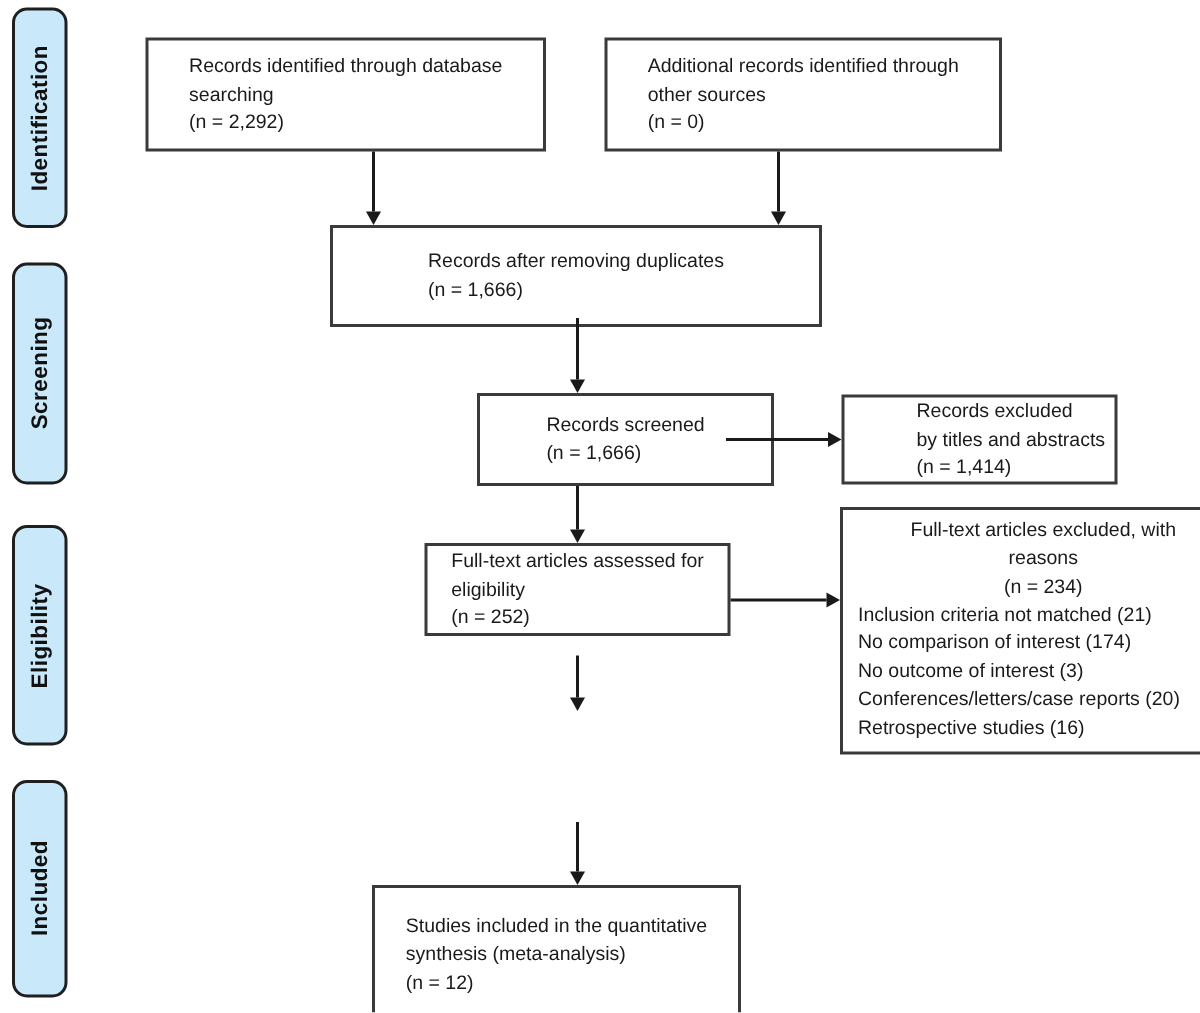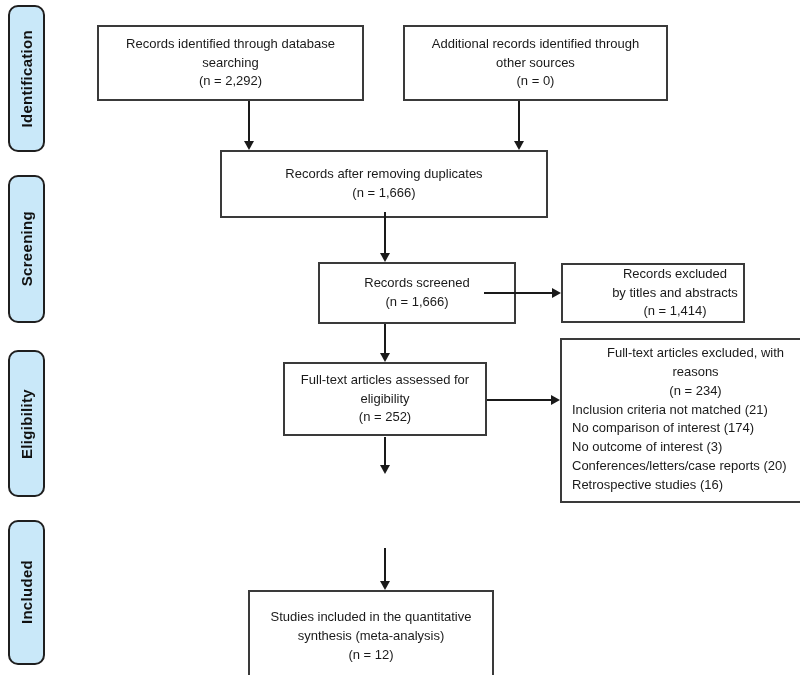--- a/index.html
+++ b/index.html
@@ -40,21 +40,20 @@
   }
   
   .fbox {
     position: absolute;
     background: #ffffff;
     border: 2px solid #3a3a3a;
     box-sizing: border-box;
     display: flex;
     align-items: center;
     justify-content: center;
-    text-align: center;
     font-size: 13px;
     line-height: 1.45;
     white-space: pre-line;
     padding: 2px 4px;
   }
   .fbox-list {
     position: absolute;
     background: #ffffff;
     border: 2px solid #3a3a3a;
     box-sizing: border-box;
@@ -114,21 +113,21 @@
 
   <div class="fbox" style="left:220px;top:150px;width:328px;height:68px;">Records after removing duplicates
 (n = 1,666)</div>
 
   <div class="fbox" style="left:286px;top:262px;width:198px;height:62px;margin-left:32px;">Records screened
 (n = 1,666)</div>
 
   <div class="fbox" style="left:561px;top:263px;width:184px;height:60px;padding-left:48px;">Records excluded
 by titles and abstracts (n = 1,414)</div>
 
-  <div class="fbox" style="left:283px;top:362px;width:204px;height:74px;">Full-text articles assessed for
+  <div class="fbox" style="left:283px;top:362px;width:204px;height:62px;">Full-text articles assessed for
 eligibility
 (n = 252)</div>
 
   <div class="fbox-list" style="left:560px;top:338px;width:269px;height:165px;">
     <div class="heading">Full-text articles excluded, with
 reasons
 (n = 234)</div>
     <div class="reason">Inclusion criteria not matched (21)</div>
     <div class="reason">No comparison of interest (174)</div>
     <div class="reason">No outcome of interest (3)</div>

